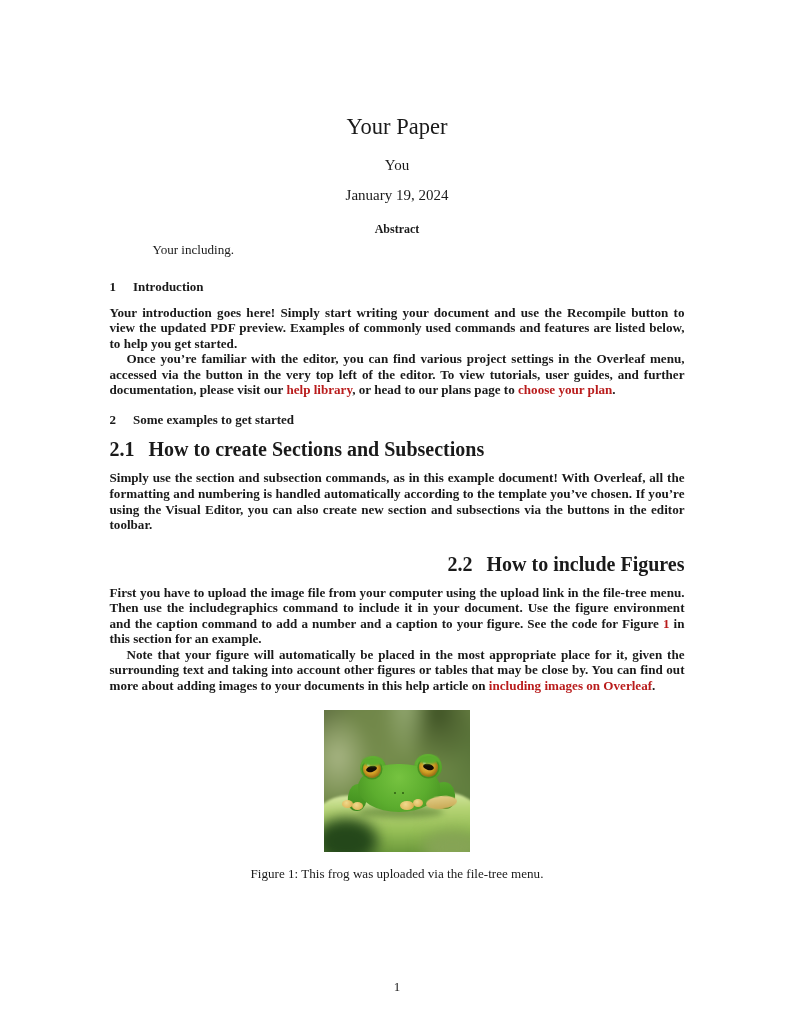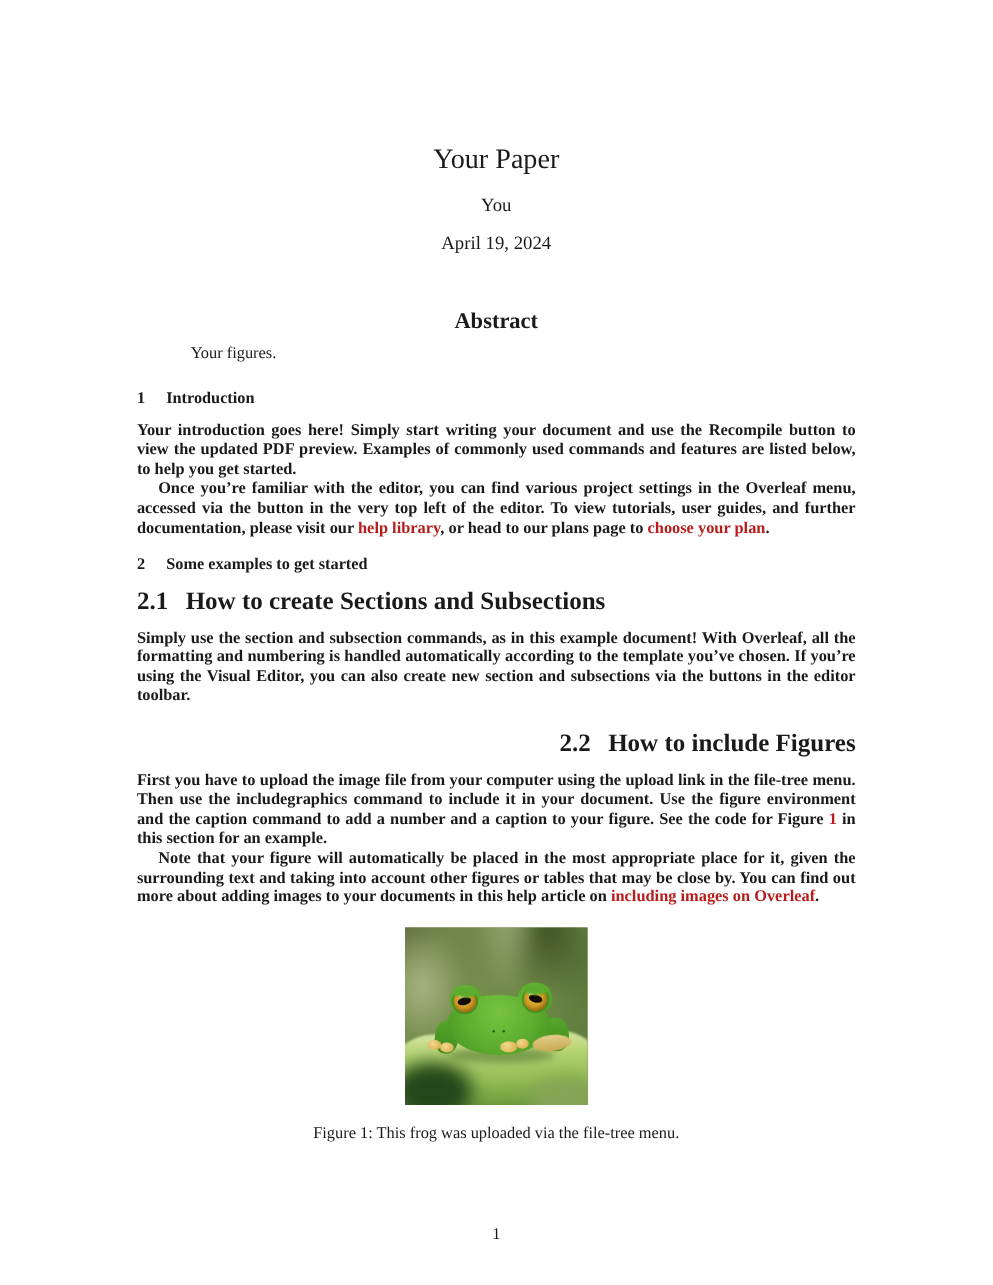--- a/index.html
+++ b/index.html
@@ -10,21 +10,21 @@
     font-family:"Liberation Serif","DejaVu Serif",serif;
     color:#1a1a1a;
     overflow:hidden;
     margin:0 auto;
   }
   .content{width:575px;margin:0 auto;}
   .title-block{padding-top:113px;text-align:center;}
   .doc-title{font-size:22.5px;font-weight:400;line-height:1.2;}
   .doc-author{margin-top:16px;font-size:15px;line-height:1.2;}
   .doc-date{margin-top:12px;font-size:15px;line-height:1.2;}
-  .abstract-heading{margin-top:42px;font-size:18px;font-weight:700;text-align:center;line-height:1.2;}
+  .abstract-heading{margin-top:18px;font-size:12px;font-weight:700;text-align:center;line-height:1.2;}
   .abstract-body{margin-top:6px;padding:0 43px;font-size:13.1px;line-height:15.6px;text-align:left;}
   h2{font-size:13px;font-weight:700;line-height:1.2;margin:0 0 10px 0;}
   h2.h2-first{margin-top:21px;}
   h2.h2-later{margin-top:14px;}
   h3{font-size:20px;font-weight:700;line-height:1.25;margin:9px 0 8px 0;}
   h3.h3-later{margin-top:19px;text-align:right;}
   .secnum-h2{display:inline-block;margin-right:17px;}
   .secnum-h3{display:inline-block;margin-right:14px;}
   p.body-par{margin:0;font-size:13.1px;line-height:15.55px;text-align:justify;hyphens:none;font-weight:bold;}
   p.indent{text-indent:17px;}
@@ -88,27 +88,27 @@
   .foot-r{left:86px;top:42px;width:31px;height:13px;transform:rotate(-6deg);background:linear-gradient(180deg,#e2cd86,#c8a955);border-radius:50%;filter:blur(.6px);}
 </style>
 </head>
 <body>
 
 <div class="page">
 
   <div class="title-block">
     <div class="doc-title">Your Paper</div>
     <div class="doc-author">You</div>
-    <div class="doc-date">April 19, 2024</div>
+    <div class="doc-date">January 19, 2024</div>
   </div>
 
   <div class="content">
 
     <div class="abstract-heading">Abstract</div>
-    <div class="abstract-body">Your figures.</div>
+    <div class="abstract-body">Your including.</div>
 
     <h2 class="h2-first"><span class="secnum-h2">1</span><span>Introduction</span></h2>
     <p class="body-par"><span>Your introduction goes here! Simply start writing your document and use the Recompile button to view the updated PDF preview. Examples of commonly used commands and features are listed below, to help you get started.</span></p>
     <p class="body-par indent"><span>Once you’re familiar with the editor, you can find various project settings in the Overleaf menu, accessed via the button in the very top left of the editor. To view tutorials, user guides, and further documentation, please visit our </span><a class="doclink">help library</a><span>, or head to our plans page to </span><a class="doclink">choose your plan</a><span>.</span></p>
 
     <h2 class="h2-later"><span class="secnum-h2">2</span><span>Some examples to get started</span></h2>
 
     <h3><span class="secnum-h3">2.1</span><span>How to create Sections and Subsections</span></h3>
     <p class="body-par"><span>Simply use the section and subsection commands, as in this example document! With Overleaf, all the formatting and numbering is handled automatically according to the template you’ve chosen. If you’re using the Visual Editor, you can also create new section and subsections via the buttons in the editor toolbar.</span></p>
 

